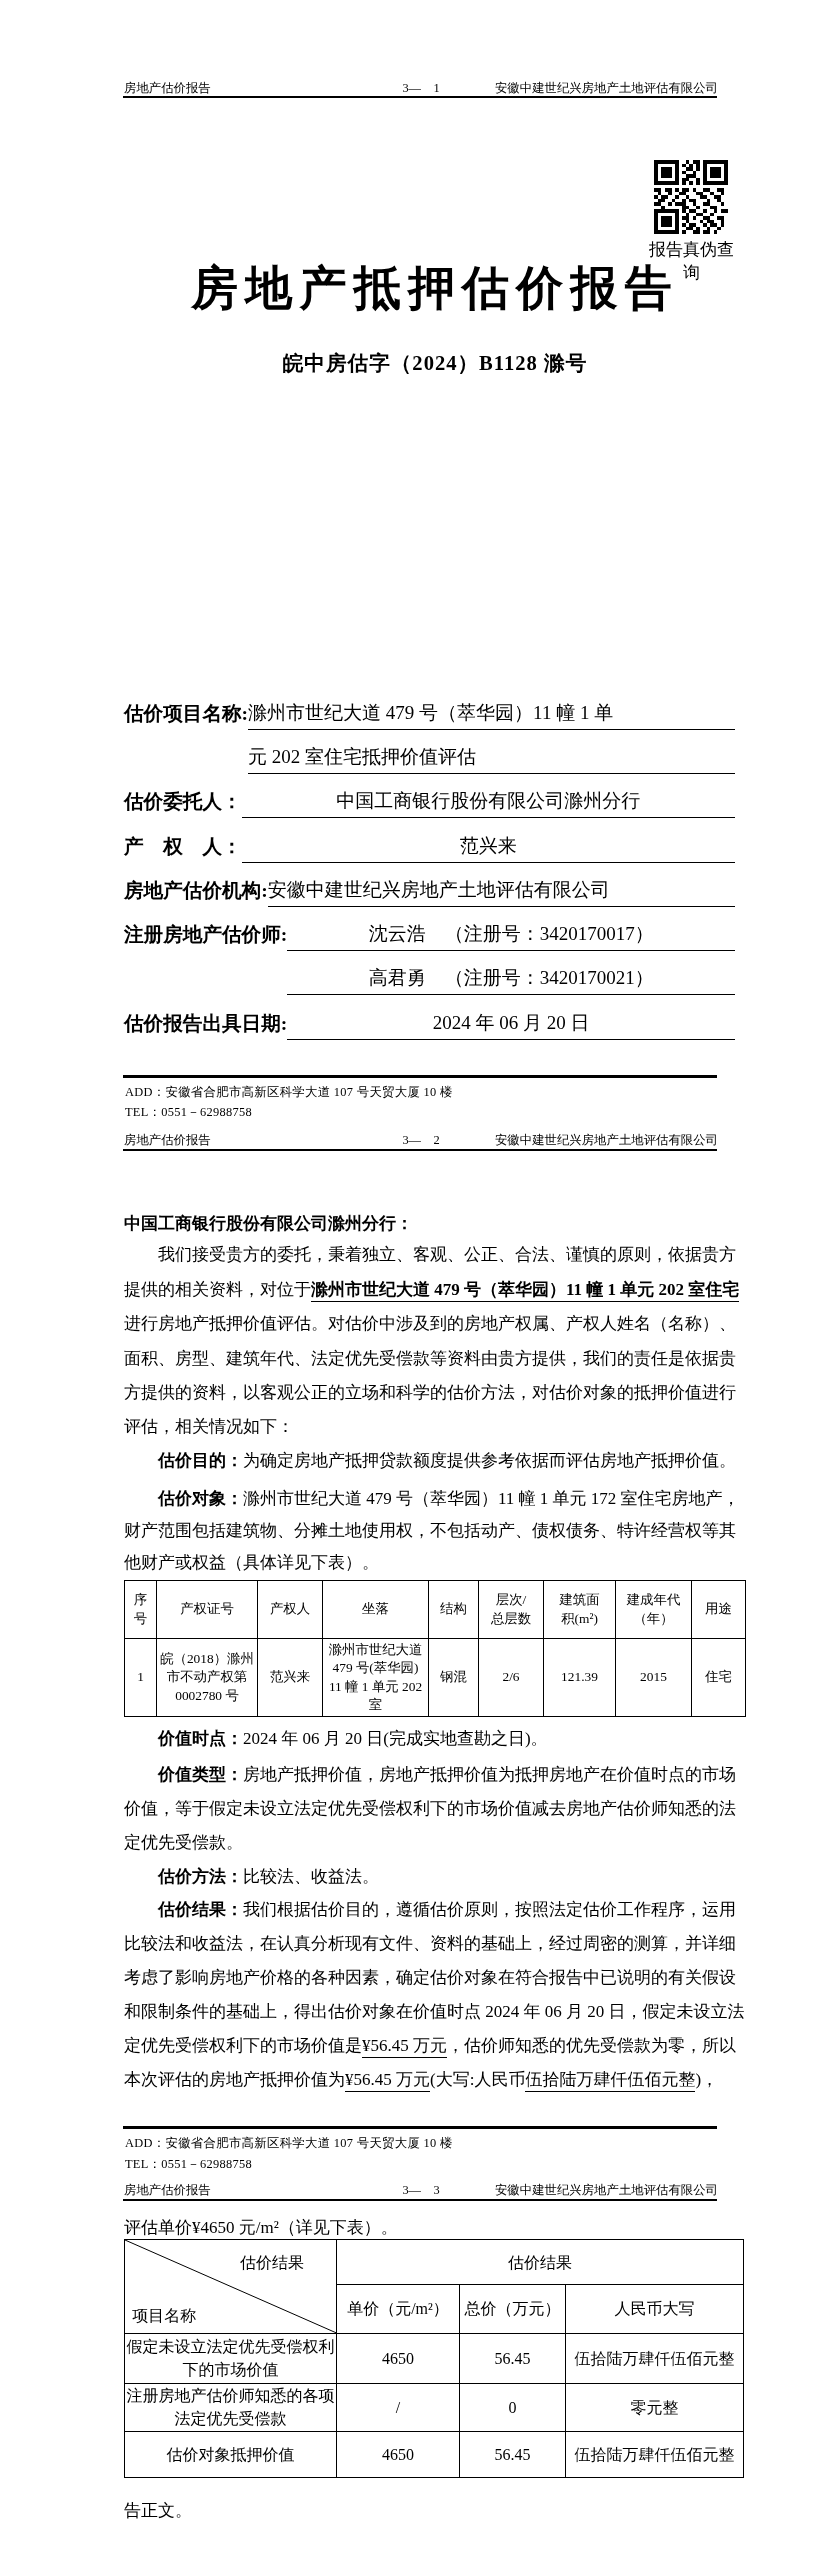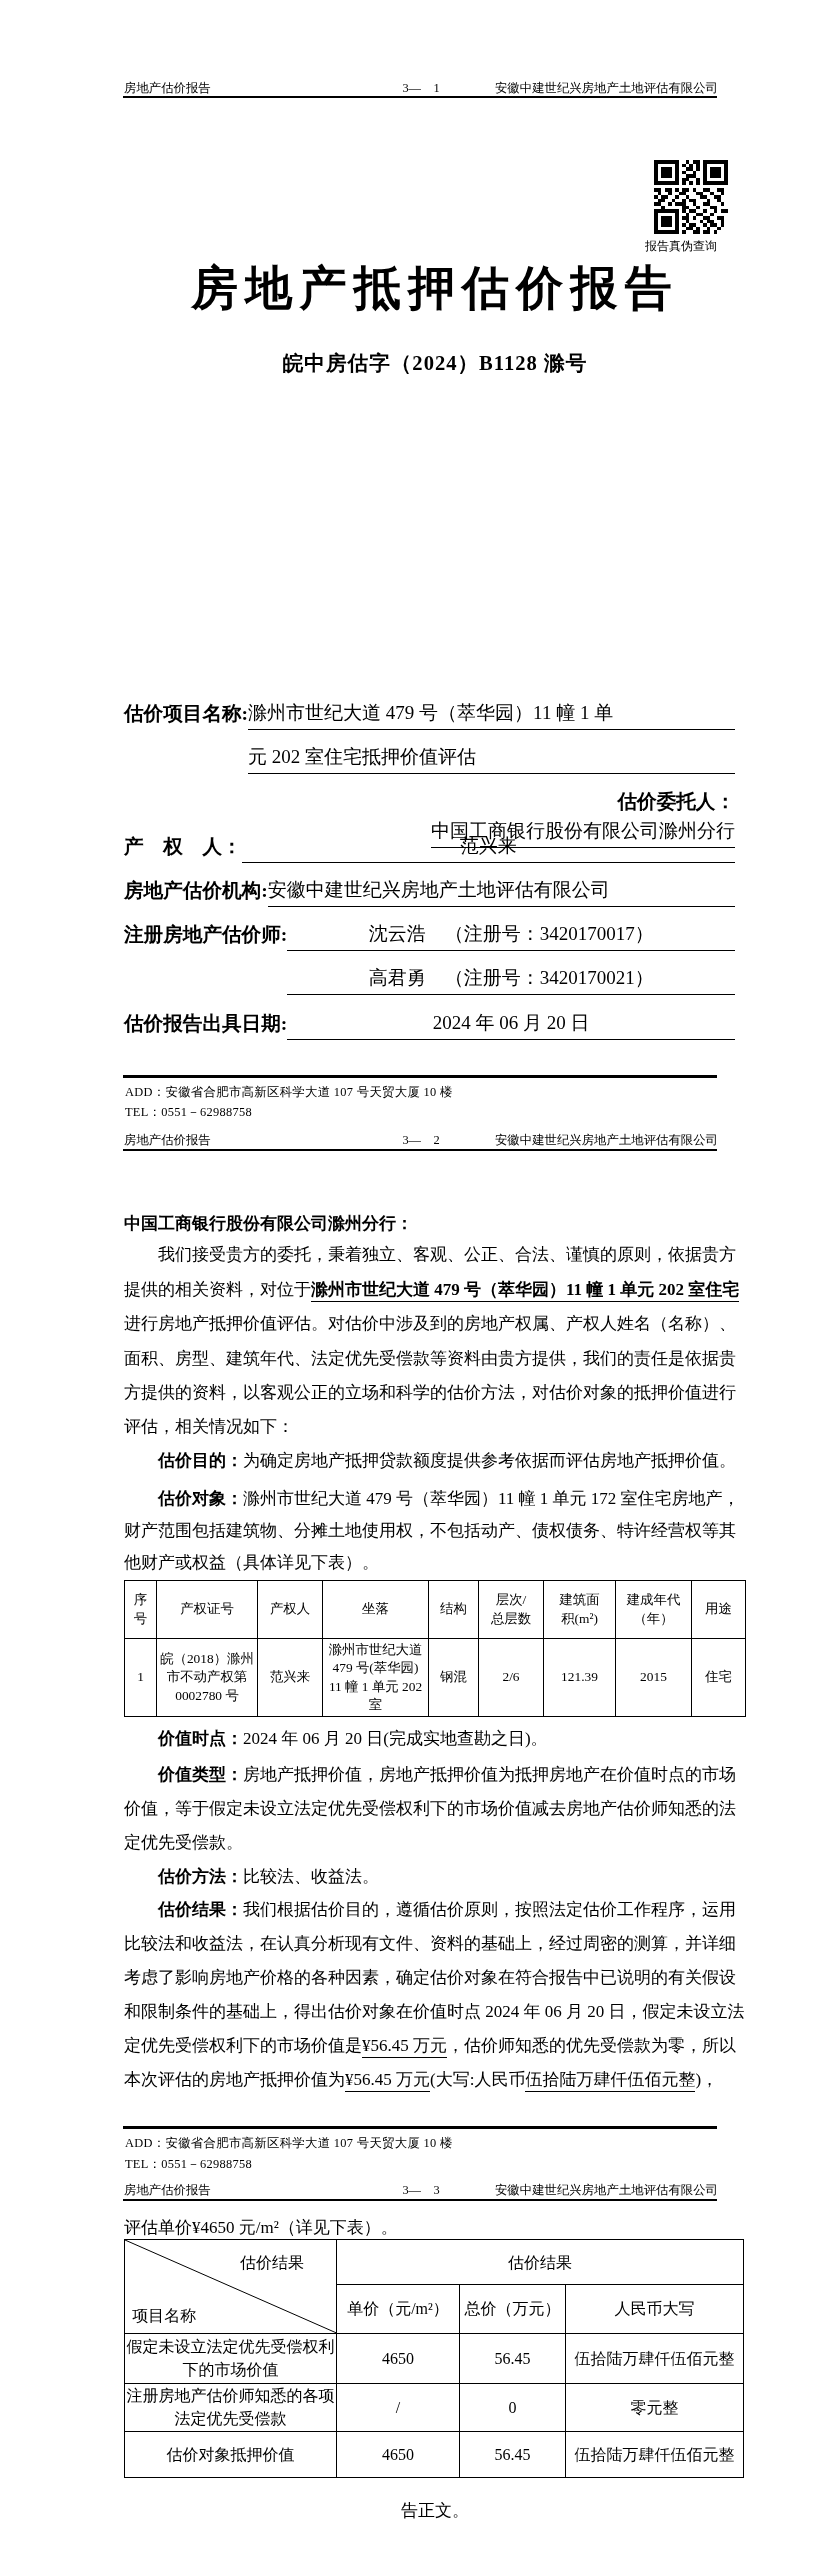--- a/index.html
+++ b/index.html
@@ -10,21 +10,21 @@
   .hdr{position:absolute;left:124px;width:594px;font-size:12.4px;}
   .hdr .hl{position:absolute;left:0;top:0;white-space:nowrap;}
   .hdr .hc{position:absolute;left:50%;top:0;transform:translateX(-50%);white-space:pre;}
   .hdr .hr{position:absolute;right:0;top:0;white-space:nowrap;}
   .rule{position:absolute;left:123px;width:594px;background:#000;}
   .t5{height:2.6px;} .t4{height:2.1px;} .t3{height:1.5px;}
   .ftr{position:absolute;left:125px;font-size:12.4px;letter-spacing:0.3px;white-space:nowrap;}
 
   
   .qr{position:absolute;left:654px;top:159px;width:74px;height:76px;}
-  .qr-cap{position:absolute;left:645px;top:238px;width:93px;font-size:12px;}
+  .qr-cap{position:absolute;left:645px;top:238px;width:93px;text-align:center;font-size:17px;}
   .cover-title{position:absolute;left:124px;top:257px;width:622px;text-align:center;
                font-size:47px;font-weight:bold;letter-spacing:7.2px;white-space:nowrap;}
   .cover-docno{position:absolute;left:124px;top:349px;width:622px;text-align:center;
                font-size:20.6px;font-weight:bold;letter-spacing:1px;white-space:nowrap;}
 
   
   .frow{position:absolute;left:124px;width:611px;display:flex;align-items:flex-end;}
   .lbl{font-size:19.6px;font-weight:bold;white-space:nowrap;padding-bottom:3.1px;}
   .ghost{visibility:hidden;}
   .fval{flex:1;font-size:19px;border-bottom:1.5px solid #000;padding-bottom:3.1px;
@@ -172,21 +172,21 @@
   <div class="cover-docno">皖中房估字（2024）B1128 滁号</div>
 
   <div class="frow" style="top:700px;">
     <span class="lbl">估价项目名称:</span>
     <span class="fval left">滁州市世纪大道 479 号（萃华园）11 幢 1 单</span>
   </div>
   <div class="frow" style="top:744px;">
     <span class="lbl ghost">估价项目名称:</span>
     <span class="fval left">元 202 室住宅抵押价值评估</span>
   </div>
-  <div class="frow" style="top:788px;flex-direction:column;">
+  <div class="frow" style="top:788px;">
     <span class="lbl">估价委托人：</span>
     <span class="fval">中国工商银行股份有限公司滁州分行</span>
   </div>
   <div class="frow" style="top:833px;">
     <span class="lbl">产　权　人：</span>
     <span class="fval">范兴来</span>
   </div>
   <div class="frow" style="top:877px;">
     <span class="lbl">房地产估价机构:</span>
     <span class="fval left">安徽中建世纪兴房地产土地评估有限公司</span>
@@ -344,16 +344,16 @@
     </tr>
     <tr style="height:46px;">
       <td>估价对象抵押价值</td>
       <td>4650</td>
       <td>56.45</td>
       <td>伍拾陆万肆仟伍佰元整</td>
     </tr>
   </tbody>
     </table>
 
-  <div class="bline" style="top:2498px;text-align:center;"><span>告正文。</span></div>
+  <div class="bline" style="top:2498px;"><span>告正文。</span></div>
 
 </div>
 
 
 </body></html>

